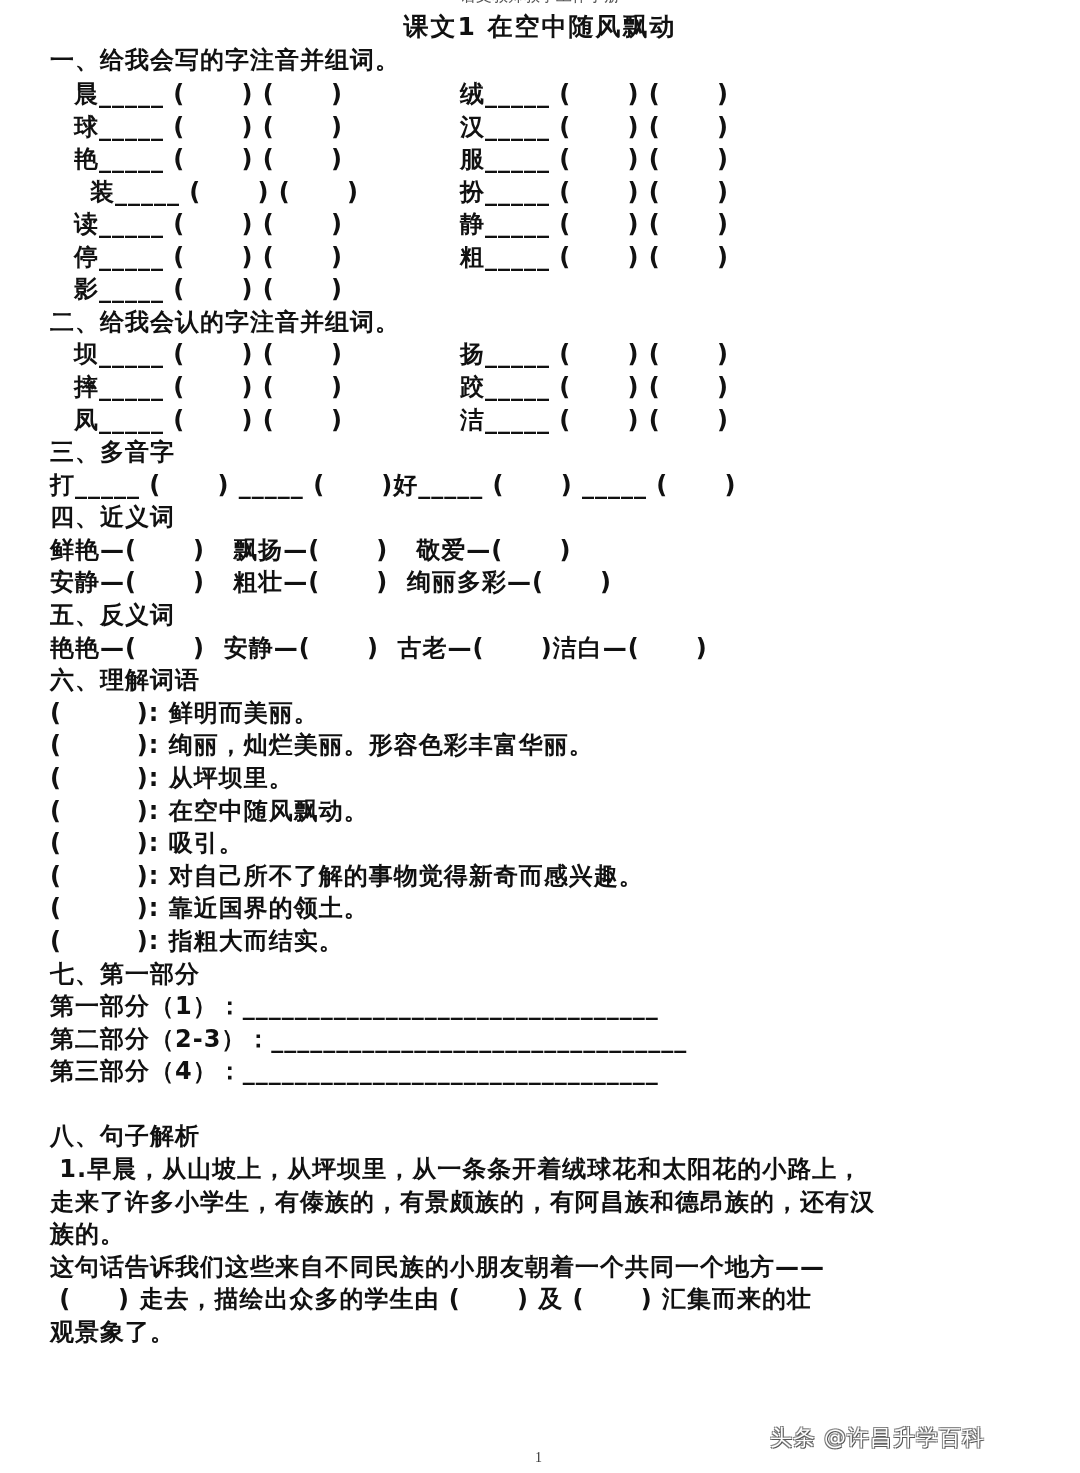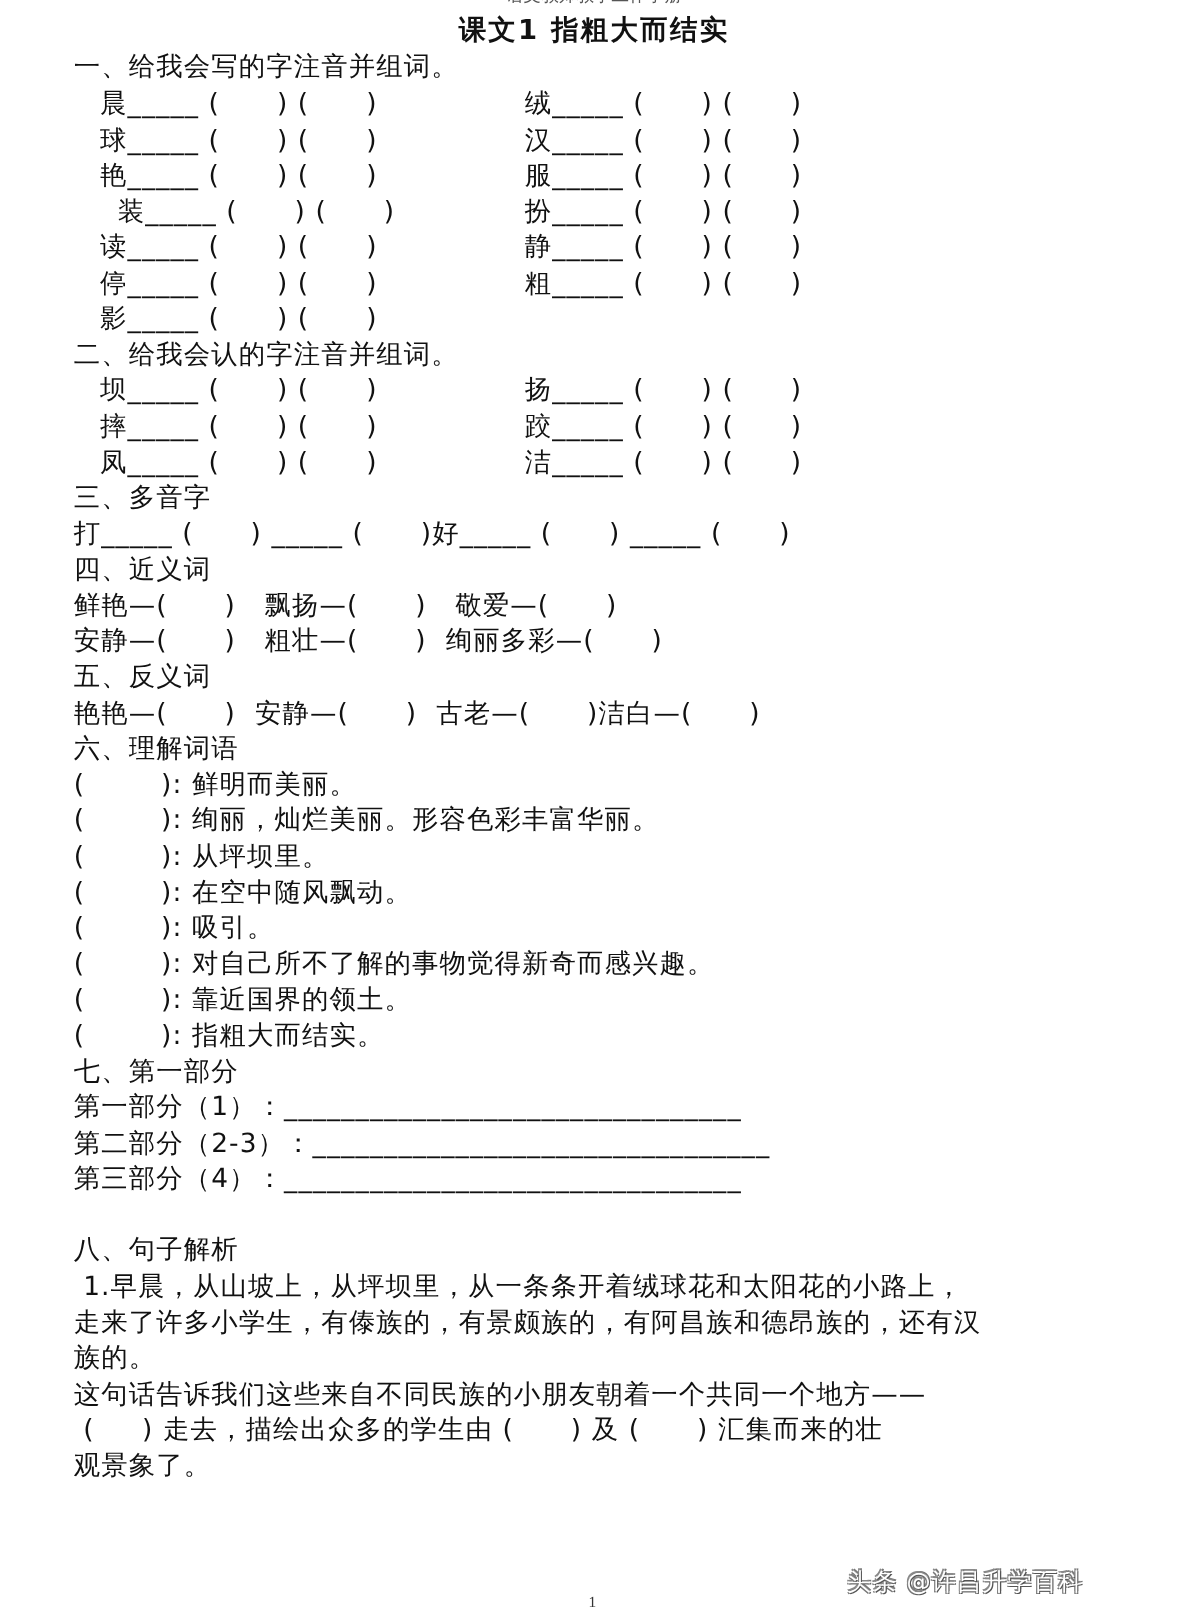--- a/index.html
+++ b/index.html
@@ -1,30 +1,30 @@
 <!DOCTYPE html>
 <html><head>
 <meta charset="utf-8">
 <style>
   html, body { margin: 0; padding: 0; background: #ffffff; }
   body { width: 1080px; height: 1473px; position: relative; overflow: hidden;
          font-family: "DejaVu Sans", "Liberation Sans", sans-serif; color: #111; }
-  .ln { position: absolute; left: 67px; white-space: pre; font-size: 24px; line-height: 32px; font-weight: normal; letter-spacing: 1px; }
+  .ln { position: absolute; left: 50px; white-space: pre; font-size: 24px; line-height: 32px; font-weight: bold; letter-spacing: 1px; }
   .topcut { position: absolute; top: -14px; left: 0; width: 1080px; text-align: center; font-size: 16px; color: #555; font-family: "DejaVu Serif", serif; }
   .title { position: absolute; top: 10px; left: 0; width: 1080px; text-align: center; font-size: 25px; font-weight: bold; letter-spacing: 2px; }
   .cell { position: absolute; white-space: pre; margin-left: 24px; }
   .pageno { position: absolute; top: 1450px; left: 535px; font-family: "Liberation Serif", serif; font-size: 14px; color: #333; }
   .watermark { position: absolute; top: 1423px; left: 770px; font-size: 22px; color: #fff;
                text-shadow: 1px 1px 0 #555, -1px -1px 0 #888, 1px -1px 0 #777, -1px 1px 0 #777; letter-spacing: 1px; }
 </style>
 </head>
 <body>
 
 <div class="topcut">语文教师教学工作手册</div>
-<div class="title">课文1  指粗大而结实</div>
+<div class="title">课文1  在空中随风飘动</div>
 
 <div class="ln" style="top:44px">一、给我会写的字注音并组词。</div>
 <div class="ln" style="top:78px"><span class="cell" style="left:0">晨_____ (      ) (      )</span><span class="cell" style="left:386px">绒_____ (      ) (      )</span></div>
 <div class="ln" style="top:111px"><span class="cell" style="left:0">球_____ (      ) (      )</span><span class="cell" style="left:386px">汉_____ (      ) (      )</span></div>
 <div class="ln" style="top:143px"><span class="cell" style="left:0">艳_____ (      ) (      )</span><span class="cell" style="left:386px">服_____ (      ) (      )</span></div>
 <div class="ln" style="top:176px"><span class="cell" style="left:16px">装_____ (      ) (      )</span><span class="cell" style="left:386px">扮_____ (      ) (      )</span></div>
 <div class="ln" style="top:208px"><span class="cell" style="left:0">读_____ (      ) (      )</span><span class="cell" style="left:386px">静_____ (      ) (      )</span></div>
 <div class="ln" style="top:241px"><span class="cell" style="left:0">停_____ (      ) (      )</span><span class="cell" style="left:386px">粗_____ (      ) (      )</span></div>
 <div class="ln" style="top:273px"><span class="cell" style="left:0">影_____ (      ) (      )</span><span class="cell" style="left:386px"></span></div>
 

